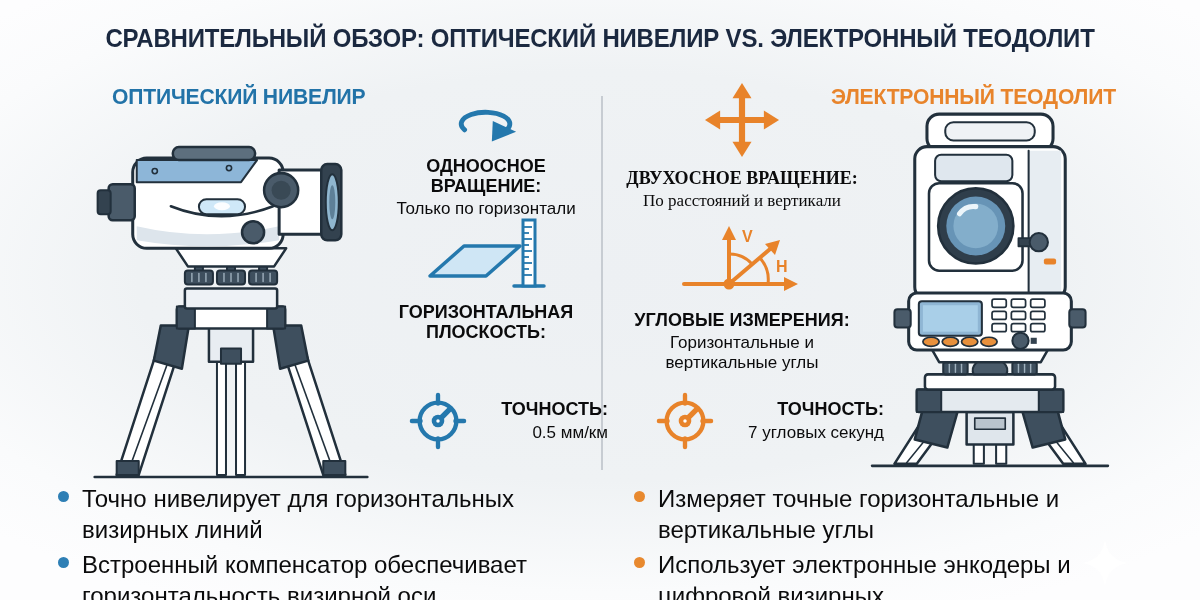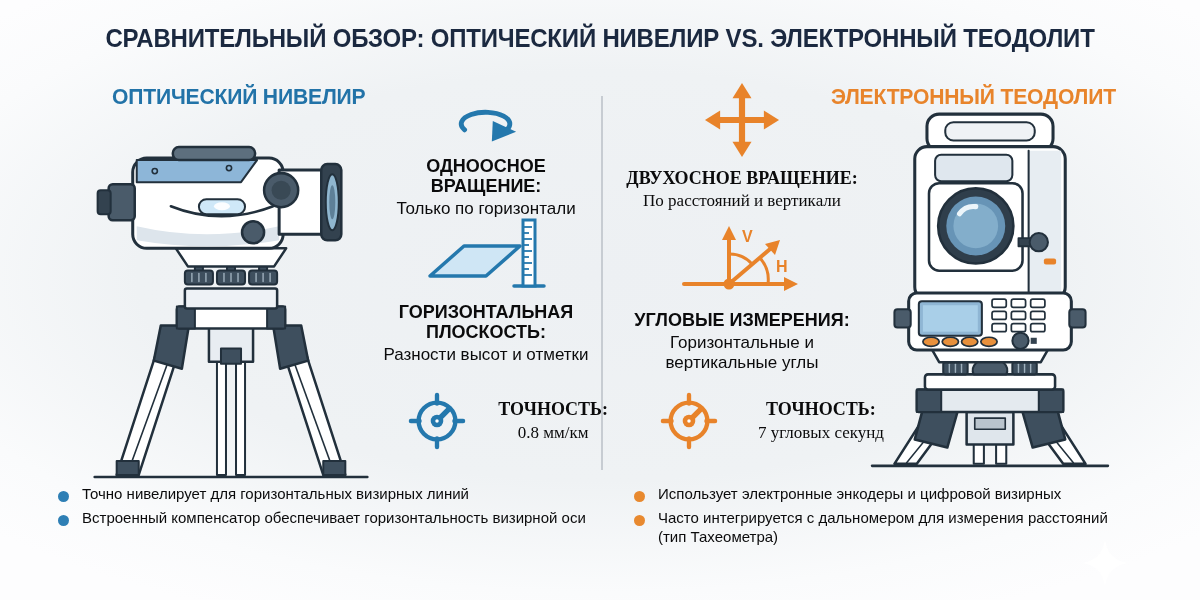--- a/index.html
+++ b/index.html
@@ -18,29 +18,29 @@
   .feature{position:absolute;text-align:center;color:#0b0b0c;}
   .feature .f-icon{display:block;margin:0 auto;}
   .f-title{font-weight:700;font-size:18px;line-height:1.12;margin-top:10px;}
   .f-desc{font-size:17px;line-height:1.18;margin-top:3px;}
   .f-l1{left:372px;top:102px;width:228px;}
   .f-l2{left:372px;top:216px;width:228px;}
   .f-l2 .f-title{margin-top:6px;}
   .f-r1{left:616px;top:82px;width:252px;font-family:Liberation Serif, serif;}
   .f-r2{left:612px;top:220px;width:260px;}
   .f-r2 .f-title{margin-top:10px;}
-  .feature.horiz{display:flex;align-items:center;text-align:center;gap:13px;font-family:Liberation Serif, serif;}
+  .feature.horiz{display:flex;align-items:center;text-align:right;gap:13px;}
   .feature.horiz .f-title{margin-top:0;}
   .f-l3{left:388px;top:392px;width:220px;}
   .f-r3{left:634px;top:392px;width:250px;}
   .blue-ic{color:#2478ad;}
   .orange-ic{color:#e8832a;}
   .bullets{position:absolute;list-style:none;margin:0;padding:0;}
   .bullets li{display:flex;align-items:flex-start;margin-bottom:5px;
-    font-size:15px;line-height:1.28;color:#0b0b0c;}
+    font-size:24px;line-height:1.28;color:#0b0b0c;}
   .dot{flex:0 0 11px;width:11px;height:11px;border-radius:50%;margin:7px 13px 0 0;}
   .bullets-left{left:58px;top:484px;width:545px;}
   .bullets-left .dot{background:#2e7fb5;}
   .bullets-right{left:634px;top:484px;width:482px;}
   .bullets-right .dot{background:#e8892f;}
   .sparkle{position:absolute;left:1082px;top:540px;}
   svg{display:block;}
   svg text{font-family:"Liberation Sans",sans-serif;}
 </style>
 </head>
@@ -216,41 +216,40 @@
             <line x1="99" y1="29" x2="105" y2="29"></line>
           <line x1="99" y1="35" x2="108" y2="35"></line>
             <line x1="99" y1="41" x2="105" y2="41"></line>
           <line x1="99" y1="47" x2="108" y2="47"></line>
             <line x1="99" y1="53" x2="105" y2="53"></line>
           <line x1="99" y1="59" x2="108" y2="59"></line>
         </g>
       </svg>
     </span>
     <div class="f-title">ГОРИЗОНТАЛЬНАЯ ПЛОСКОСТЬ:</div>
-    <div class="f-desc">Разности высот и отметки</div>
   </div>
 
   <div class="feature horiz f-l3">
     <span class="f-icon blue-ic">
       <svg width="58" height="58" viewBox="0 0 60 60">
         <circle cx="30" cy="30" r="19" fill="none" stroke="currentColor" stroke-width="4.5"></circle>
         <g stroke="currentColor" stroke-width="4.5" stroke-linecap="round">
           <line x1="30" y1="3" x2="30" y2="12"></line>
             <line x1="30" y1="48" x2="30" y2="57"></line>
           <line x1="3" y1="30" x2="12" y2="30"></line>
             <line x1="48" y1="30" x2="57" y2="30"></line>
         </g>
         <line x1="30" y1="30" x2="42" y2="18" stroke="currentColor" stroke-width="5.5" stroke-linecap="round"></line>
         <circle cx="30" cy="30" r="6.5" fill="currentColor"></circle>
         <circle cx="30" cy="30" r="1.8" fill="#fff"></circle>
       </svg>
     </span>
     <div>
       <div class="f-title">ТОЧНОСТЬ:</div>
-      <div class="f-desc">0.8 мм/км</div>
+      <div class="f-desc">0.5 мм/км</div>
     </div>
   </div>
 
   <div class="feature f-r1">
     <span class="f-icon orange-ic">
       <svg width="76" height="76" viewBox="0 0 80 80" style="margin:0 auto">
         <g stroke="currentColor" stroke-width="6.5">
           <line x1="40" y1="14" x2="40" y2="66"></line>
             <line x1="14" y1="40" x2="66" y2="40"></line>
         </g>
@@ -318,20 +317,24 @@
       </li>
     <li>
         <span class="dot"></span>
         <span>Встроенный компенсатор обеспечивает горизонтальность визирной оси</span>
       </li>
   </ul>
 
   <ul class="bullets bullets-right">
     <li>
         <span class="dot"></span>
+        <span>Измеряет точные  горизонтальные и вертикальные углы</span>
+      </li>
+    <li>
+        <span class="dot"></span>
         <span>Использует электронные энкодеры и цифровой визирных</span>
       </li>
     <li>
         <span class="dot"></span>
         <span>Часто интегрируется с дальномером для измерения расстояний (тип Тахеометра)</span>
       </li>
   </ul>
 
   <span class="sparkle">
     <svg width="46" height="46" viewBox="0 0 40 40">

